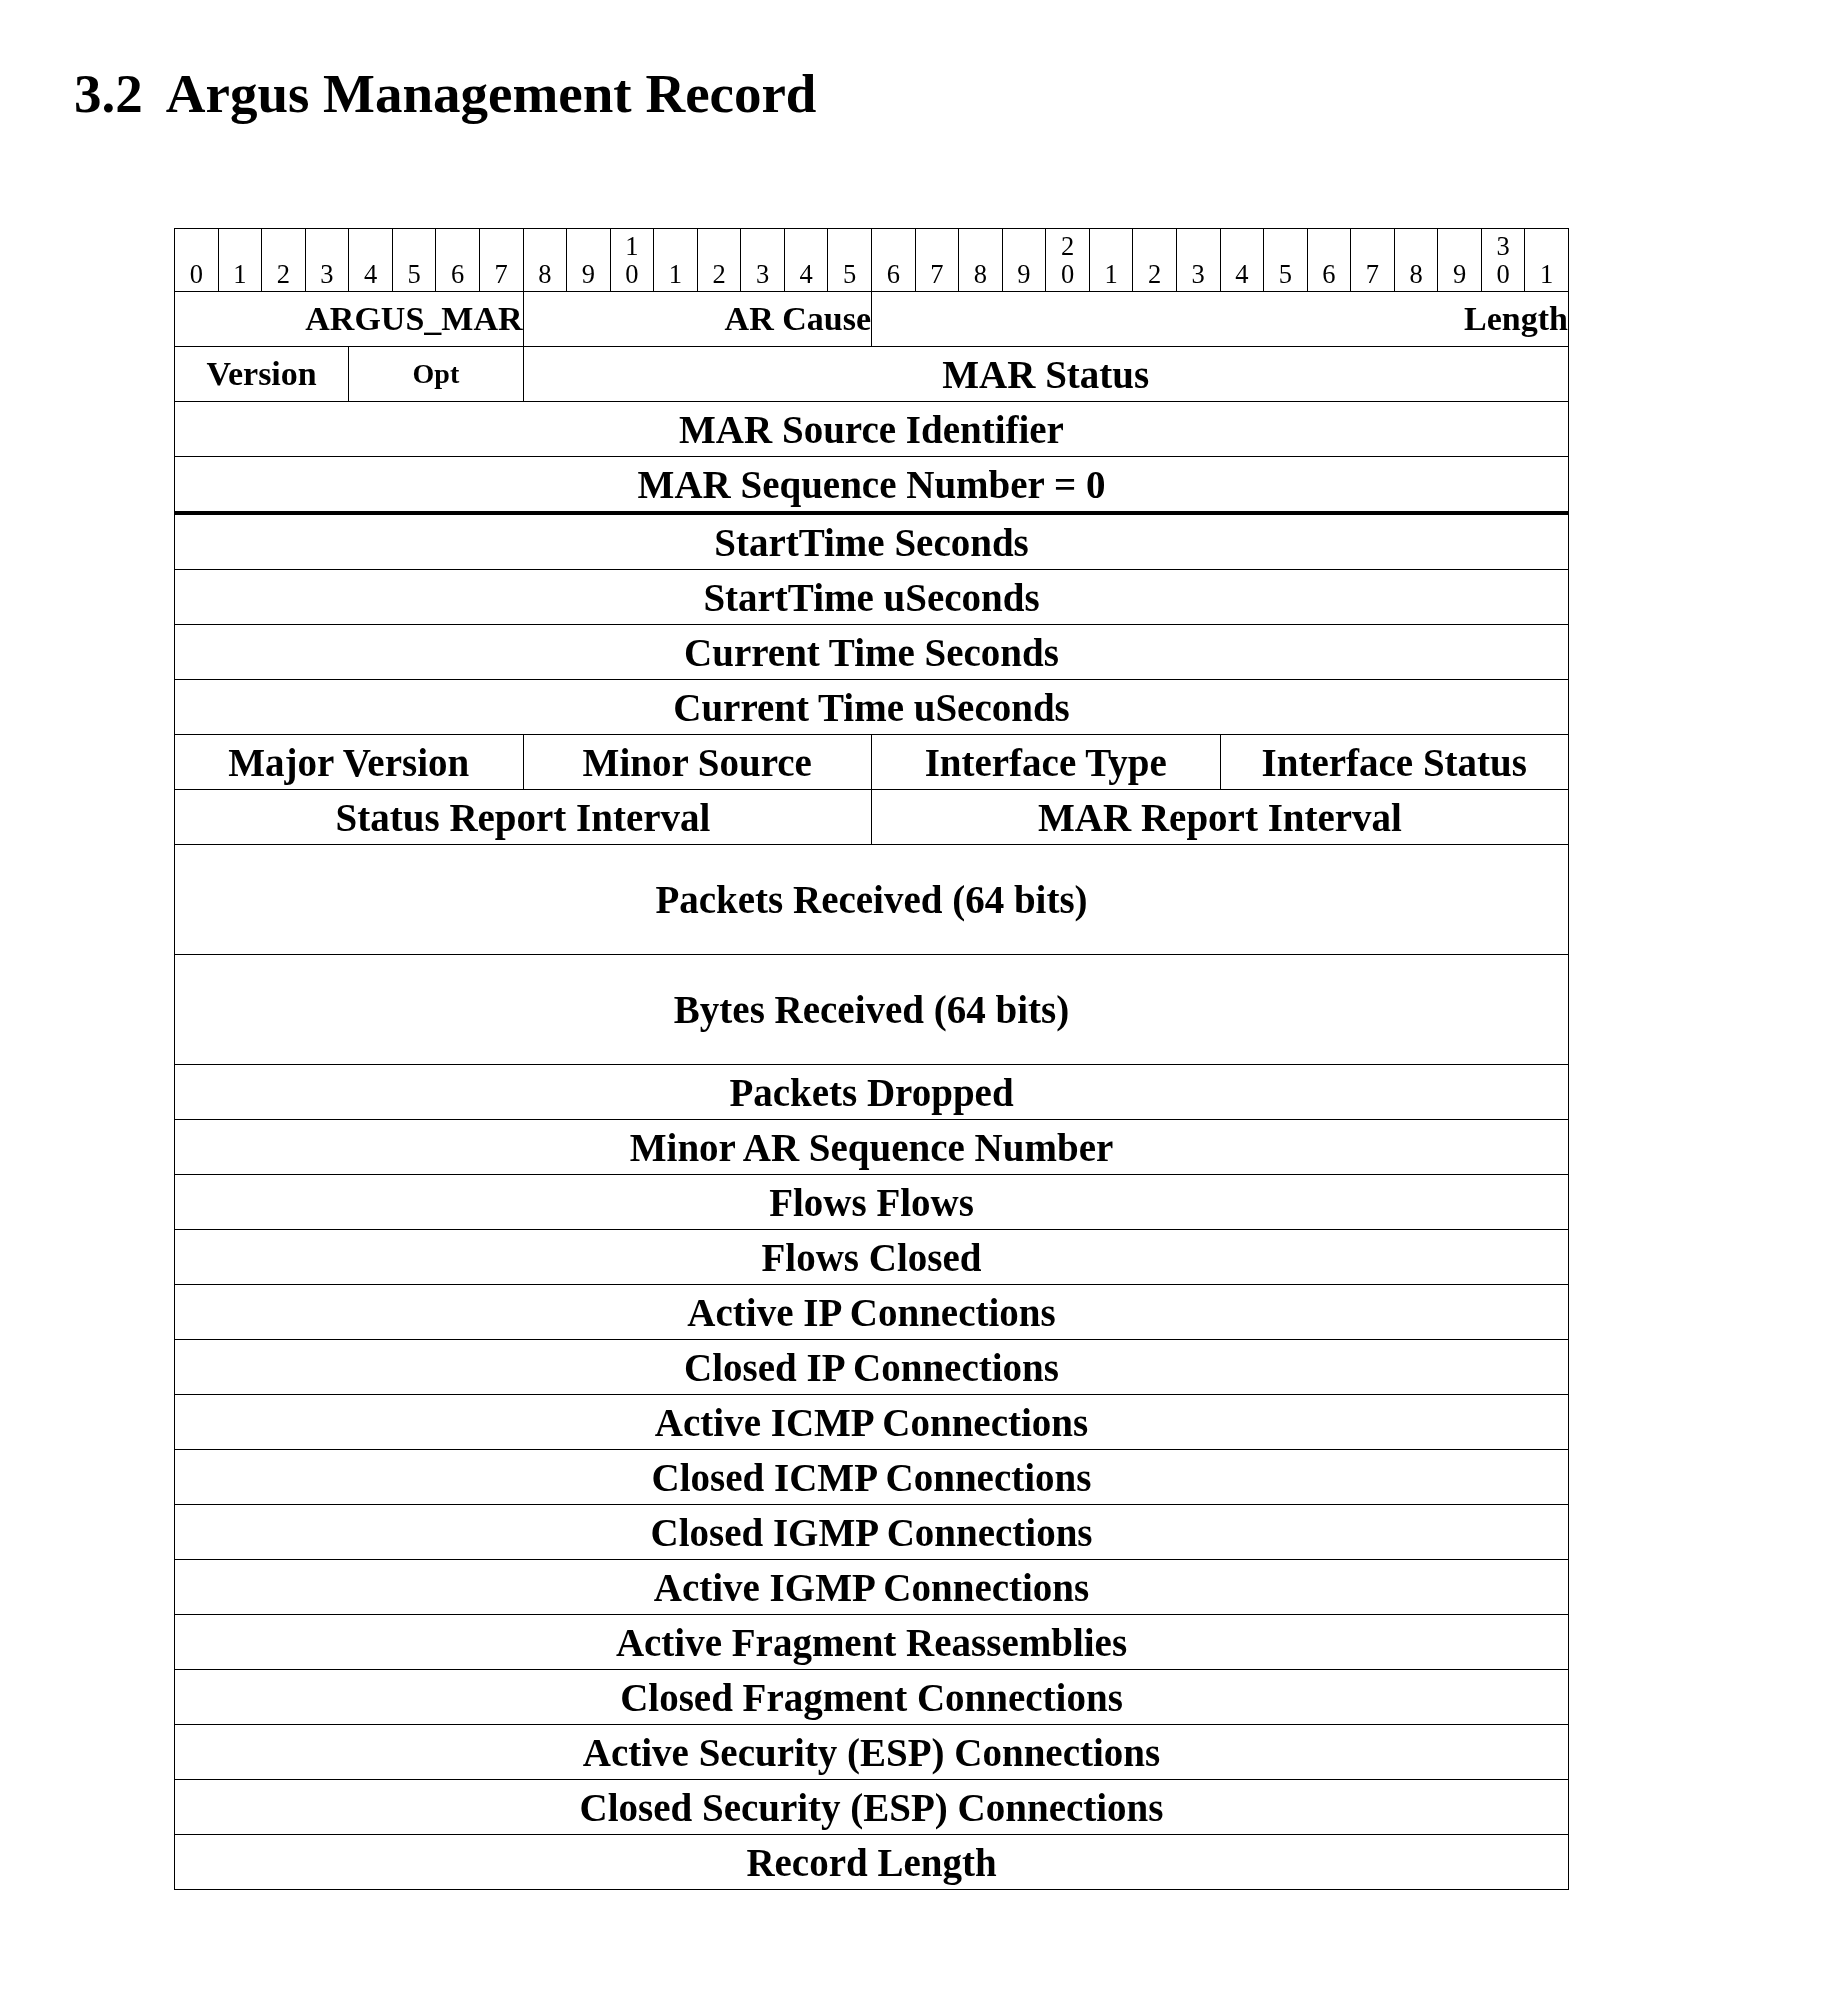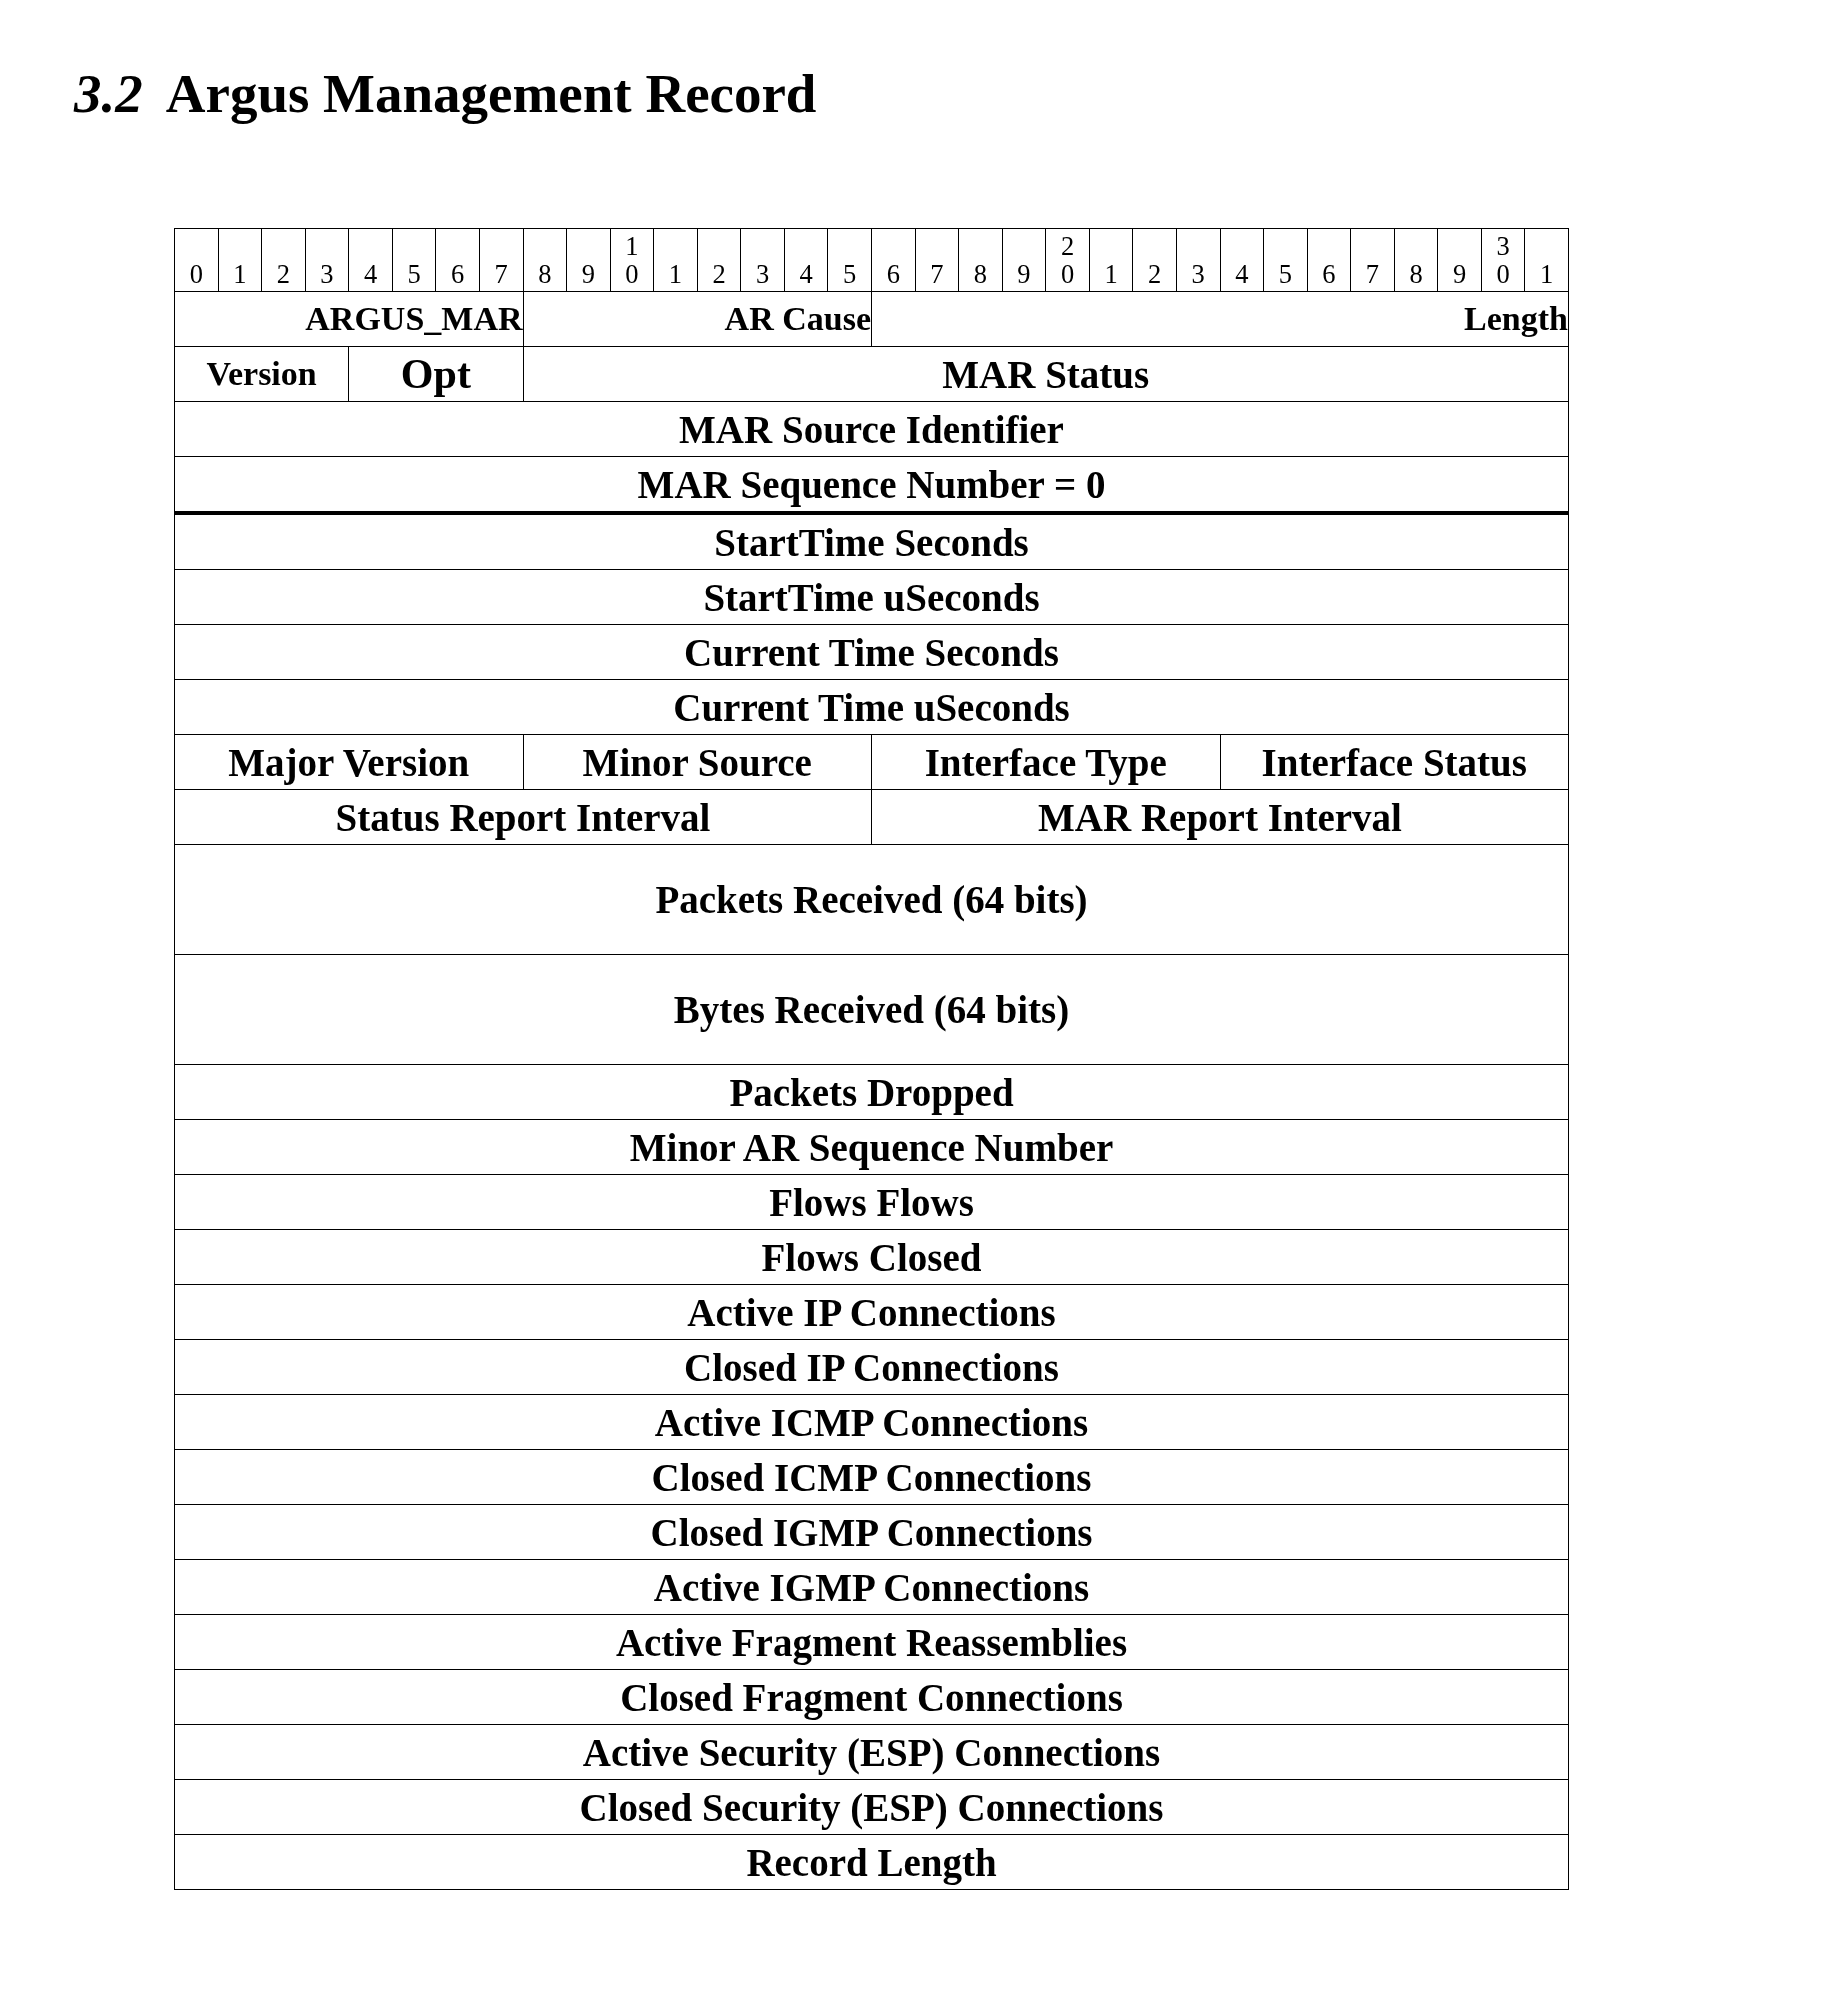--- a/index.html
+++ b/index.html
@@ -1,18 +1,18 @@
 <!DOCTYPE html>
 <html style="font-size:14px"><head>
 <meta charset="utf-8">
 <style>
   html,body{margin:0;padding:0;background:#fff;}
   body{width:1839px;height:1999px;position:relative;overflow:hidden;font-family:"Liberation Serif","DejaVu Serif",serif;color:#000;}
   .heading{position:absolute;left:74px;top:62px;font-size:55px;font-weight:bold;letter-spacing:0px;white-space:nowrap;}
-  .heading .num{margin-right:23px;font-style:italic;}
+  .heading .num{margin-right:23px;}
   table.rec{position:absolute;left:174px;top:228px;width:1395px;border-collapse:collapse;table-layout:fixed;}
   table.rec td{border:1.8px solid #000;padding:0;text-align:center;vertical-align:middle;font-weight:bold;font-size:39px;line-height:1;overflow:hidden;white-space:nowrap;}
   tr.bits td{height:62px;vertical-align:bottom;font-weight:normal;font-size:26.5px;border-width:1.8px 1.3px;}
   tr.bits td .tens{display:block;height:26.5px;line-height:26.5px;}
   tr.bits td .ones{display:block;line-height:30px;padding-bottom:1.8px;}
   tr.r td{height:54px;}
   tr.r2 td{height:109px;}
   tr.small td{font-size:34px;text-align:right;}
   tr.thick td{border-bottom:4.4px solid #000;}
 </style>
@@ -189,21 +189,21 @@
           <span class="ones">1</span>
         </td>
       </tr>
     <tr class="r small">
       <td colspan="8">ARGUS_MAR</td>
       <td colspan="8">AR Cause</td>
       <td colspan="16">Length</td>
     </tr>
     <tr class="r">
       <td colspan="4" style="font-size:34px">Version</td>
-      <td colspan="4" style="font-size:42px">Opt</td>
+      <td colspan="4" style="font-size:28px">Opt</td>
       <td colspan="24">MAR Status</td>
     </tr>
     <tr class="r">
       <td colspan="32">MAR Source Identifier</td>
     </tr>
     <tr class="r thick">
       <td colspan="32">MAR Sequence Number = 0</td>
     </tr>
     <tr class="r">
       <td colspan="32">StartTime Seconds</td>

